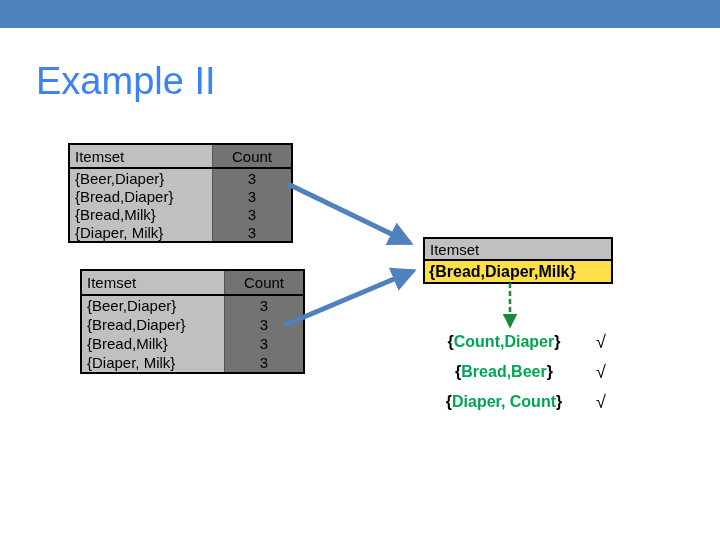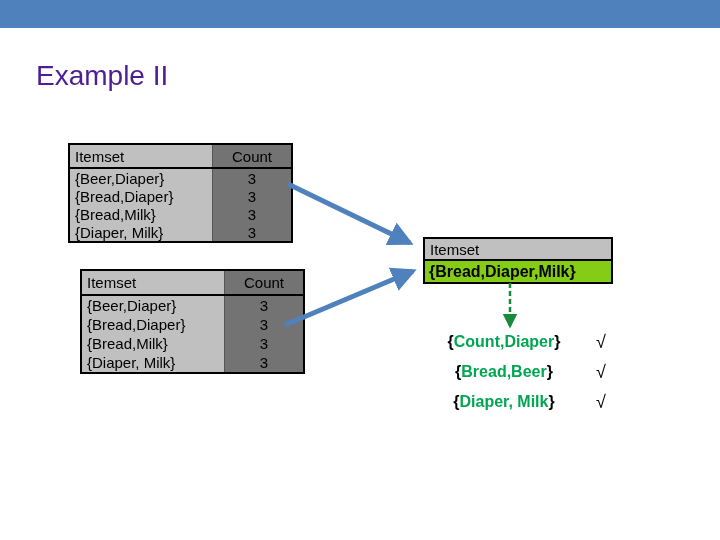--- a/index.html
+++ b/index.html
@@ -6,21 +6,21 @@
   .slide {
     position:relative; width:720px; height:540px; overflow:hidden;
     background:#ffffff; font-family:"Liberation Sans", sans-serif;
   }
   .topbar {
     position:absolute; left:0; top:0; width:720px; height:28px;
     background:#4F81BD;
   }
   .title {
     position:absolute; left:36px; top:60px;
-    font-size:28px; color:#4c1d95; letter-spacing:0px;
+    font-size:38px; color:#3b82f6; letter-spacing:0px;
   }
 
   
   table.itable {
     position:absolute; border-collapse:collapse; table-layout:fixed;
     border:2px solid #000; font-size:15px; color:#000;
   }
   table.itable.t1 { left:68px;  top:143px; width:219px; }
   table.itable.t2 { left:80px;  top:269px; width:215px; }
   .itable th { font-weight:normal; border-bottom:2px solid #000; }
@@ -37,21 +37,21 @@
   table.rtable {
     position:absolute; left:423px; top:237px; width:190px;
     border-collapse:collapse; border:2px solid #000;
     font-size:15px; color:#000;
   }
   .rtable th {
     background:#C0C0C0; font-weight:normal; text-align:left;
     height:20px; padding:0 0 0 5px; border-bottom:2px solid #000;
   }
   .rtable td {
-    background:#84cc16; font-weight:bold; font-size:16px;
+    background:#fde047; font-weight:bold; font-size:16px;
     height:21px; padding:0 0 0 4px; white-space:nowrap;
   }
 
   
   svg.overlay {
     position:absolute; left:0; top:0; width:720px; height:540px;
     pointer-events:none;
   }
 
   
@@ -161,19 +161,19 @@
       <span class="itemset-label"><span class="brace">{</span><span class="green">Count,Diaper</span><span class="brace">}</span></span>
       <span class="checkmark">√</span>
     </div>
 
     <div class="check-row">
       <span class="itemset-label"><span class="brace">{</span><span class="green">Bread,Beer</span><span class="brace">}</span></span>
       <span class="checkmark">√</span>
     </div>
 
     <div class="check-row">
-      <span class="itemset-label"><span class="brace">{</span><span class="green">Diaper, Milk</span><span class="brace">}</span></span>
+      <span class="itemset-label"><span class="brace">{</span><span class="green">Diaper, Count</span><span class="brace">}</span></span>
       <span class="checkmark">√</span>
     </div>
 
   </div>
 
 </div>
 
 </body></html>

